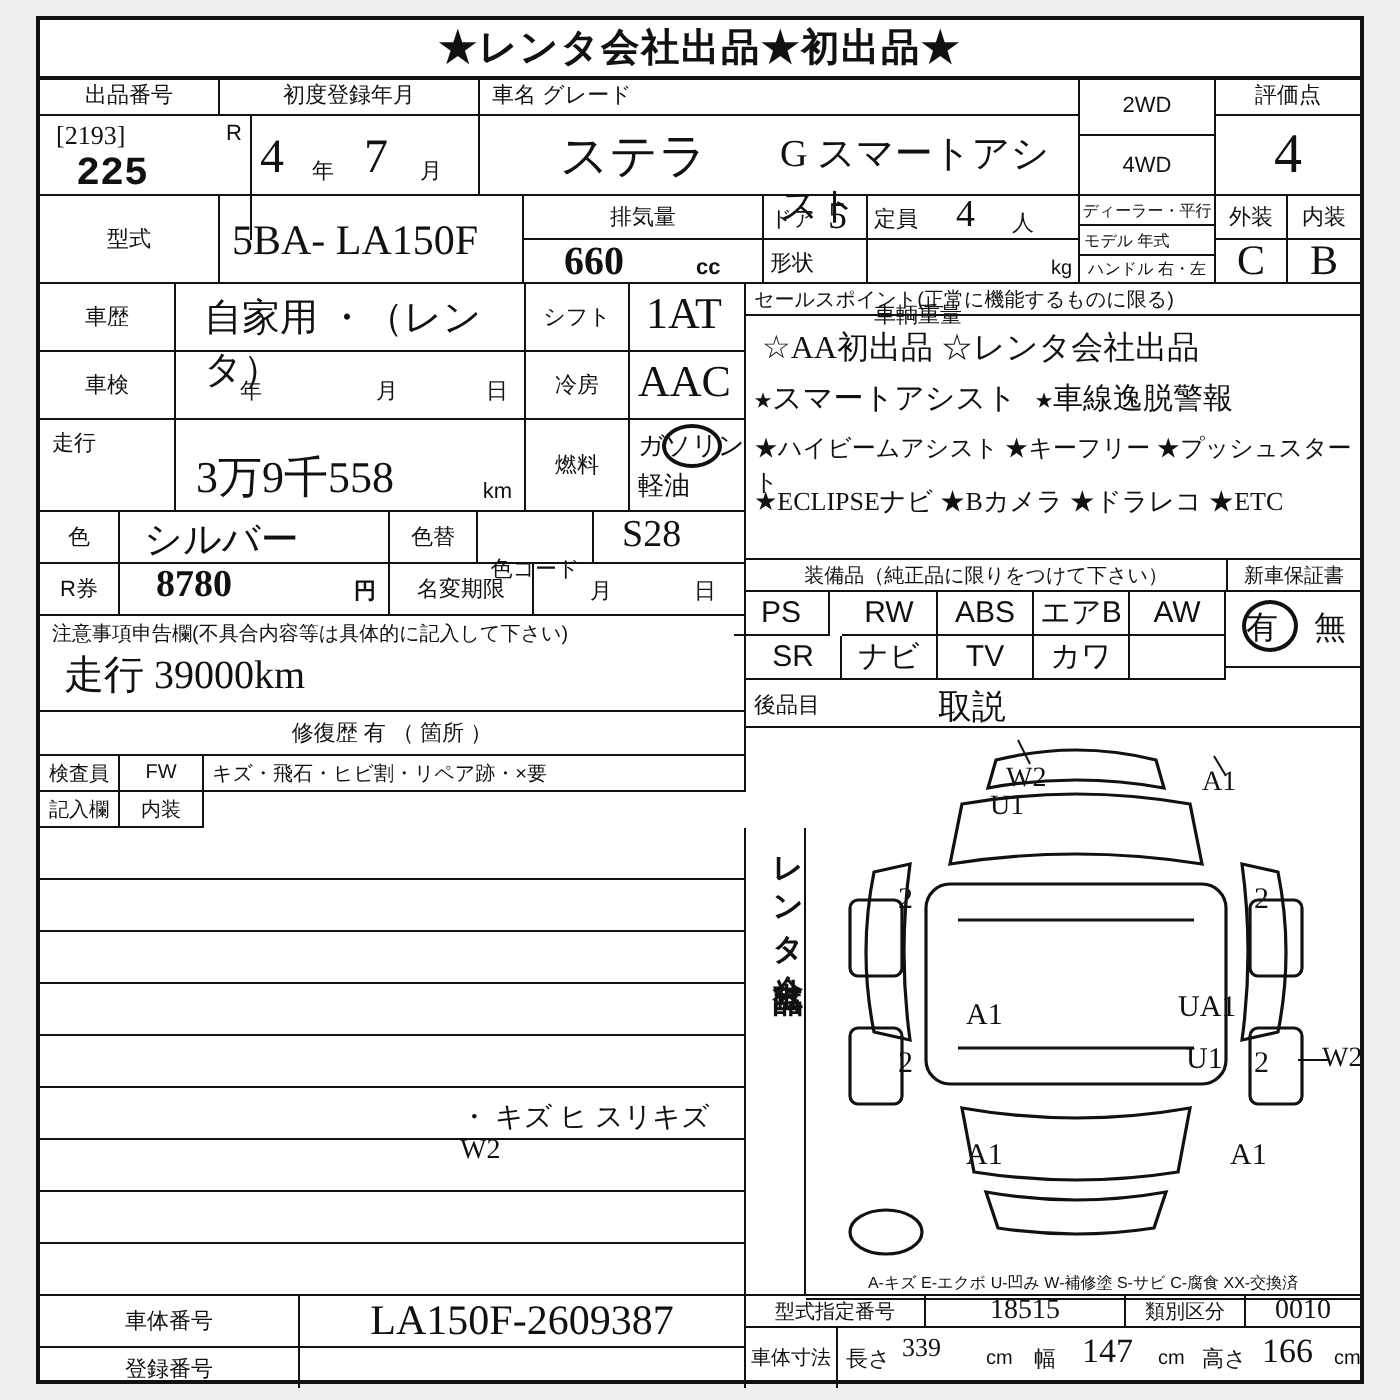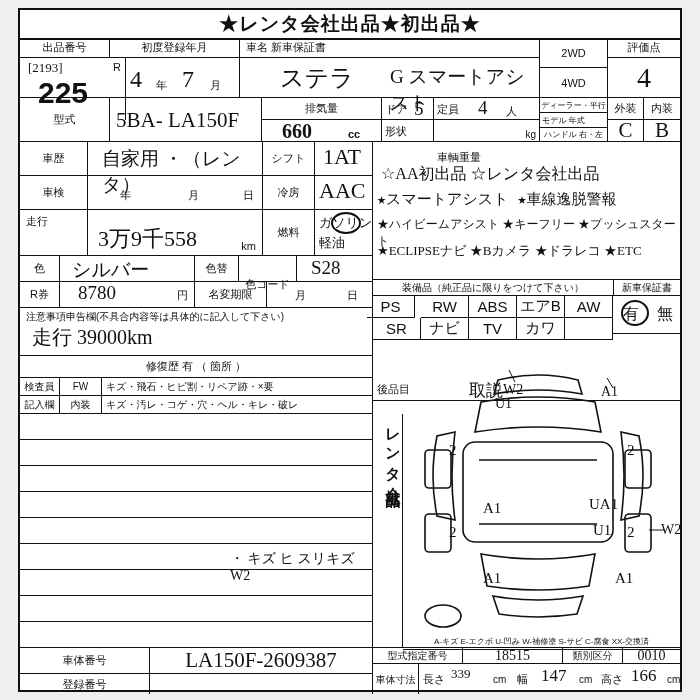--- a/index.html
+++ b/index.html
@@ -49,36 +49,36 @@
 
   <div class="title">★レンタ会社出品★初出品★</div>
 
   <div class="c bb" style="left:0;top:28px;width:100%;height:60px;"></div>
 
   <div class="c br bb" style="left:0;top:28px;width:90px;height:20px;">
     <div class="lbl ctr" style="height:100%;">出品番号</div>
   </div>
   <div class="c br" style="left:0;top:48px;width:106px;height:62px;">
     <div class="c" style="left:8px;top:2px;font-family:'Liberation Serif',serif;font-size:13px;">[2193]</div>
-    <div class="c" style="left:18px;top:18px;font-family:Liberation Sans, sans-serif;font-size:30px;font-weight:bold;">225</div>
+    <div class="c" style="left:18px;top:18px;font-family:Liberation Mono, monospace;font-size:20px;font-weight:bold;">225</div>
   </div>
 
   <div class="c br bb" style="left:90px;top:28px;width:130px;height:20px;">
     <div class="lbl ctr" style="height:100%;">初度登録年月</div>
   </div>
   <div class="c br bb" style="left:90px;top:48px;width:130px;height:40px;">
     <div class="c lbl" style="left:3px;top:3px;">R</div>
     <div class="c hw-l" style="left:20px;top:8px;">4</div>
     <div class="c lbl" style="left:46px;top:20px;">年</div>
     <div class="c hw-l" style="left:72px;top:8px;">7</div>
     <div class="c lbl" style="left:100px;top:20px;">月</div>
   </div>
 
   <div class="c br bb" style="left:220px;top:28px;width:300px;height:20px;">
-    <div class="lbl lft" style="height:100%;padding-left:6px;">車名 新車保証書</div>
+    <div class="lbl lft" style="height:100%;padding-left:6px;">車名 グレード</div>
   </div>
   <div class="c br bb" style="left:220px;top:48px;width:300px;height:40px;">
     <div class="c hw-l" style="left:40px;top:4px;">ステラ</div>
     <div class="c hw" style="left:150px;top:6px;">G スマートアシスト</div>
   </div>
 
   <div class="c br bb" style="left:520px;top:28px;width:68px;height:30px;">
     <div class="lbl ctr" style="height:100%;">2WD</div>
   </div>
   <div class="c br bb" style="left:520px;top:58px;width:68px;height:30px;">
@@ -204,21 +204,21 @@
   <div class="c br bb" style="left:219px;top:246px;width:58px;height:26px;">
     <div class="lbl ctr" style="height:100%;margin-top:16px;">色コード</div>
   </div>
   <div class="c bb" style="left:277px;top:246px;width:76px;height:26px;">
     <div class="c hw" style="left:14px;top:1px;">S28</div>
   </div>
 
   <div class="c br bb" style="left:0;top:272px;width:40px;height:26px;">
     <div class="lbl ctr" style="height:100%;">R券</div>
   </div>
-  <div class="c br bb" style="left:40px;top:272px;width:135px;height:26px;">
+  <div class="c br bb" style="left:40px;top:272px;width:135px;height:26px;font-weight:bold;">
     <div class="c hw" style="left:18px;top:0px;">8780</div>
     <div class="c lbl" style="right:6px;top:6px;">円</div>
   </div>
   <div class="c br bb" style="left:175px;top:272px;width:72px;height:26px;">
     <div class="lbl ctr" style="height:100%;">名変期限</div>
   </div>
   <div class="c bb" style="left:247px;top:272px;width:106px;height:26px;">
     <div class="c lbl" style="left:28px;top:6px;">月</div>
     <div class="c lbl" style="left:80px;top:6px;">日</div>
   </div>
@@ -239,41 +239,41 @@
     <div class="lbl2 ctr" style="height:100%;font-size:10px;">記入欄</div>
   </div>
   <div class="c br bb" style="left:40px;top:368px;width:42px;height:18px;">
     <div class="lbl2 ctr" style="height:100%;font-size:10px;">FW</div>
   </div>
   <div class="c br bb" style="left:40px;top:386px;width:42px;height:18px;">
     <div class="lbl2 ctr" style="height:100%;font-size:10px;">内装</div>
   </div>
   <div class="c br bb" style="left:82px;top:368px;width:271px;height:18px;">
     <div class="lbl2 lft" style="height:100%;font-size:10px;padding-left:4px;">キズ・飛石・ヒビ割・リペア跡・×要</div>
-  </div>
-  <div class="c br bb" style="left:82px;top:386px;width:271px;height:18px;">
-    <div class="lbl2 lft" style="height:100%;font-size:10px;padding-left:4px;">キズ・汚レ・コゲ・穴・ヘル・キレ・破レ</div>
   </div>
 
   <div class="c br bb" style="left:0;top:404px;width:353px;height:26px;"></div>
   <div class="c br bb" style="left:0;top:430px;width:353px;height:26px;"></div>
   <div class="c br bb" style="left:0;top:456px;width:353px;height:26px;"></div>
   <div class="c br bb" style="left:0;top:482px;width:353px;height:26px;"></div>
   <div class="c br bb" style="left:0;top:508px;width:353px;height:26px;"></div>
   <div class="c br bb" style="left:0;top:534px;width:353px;height:26px;">
     <div class="c hw-s" style="left:210px;top:6px;">・ キズ ヒ スリキズ W2</div>
   </div>
   <div class="c br bb" style="left:0;top:560px;width:353px;height:26px;"></div>
   <div class="c br bb" style="left:0;top:586px;width:353px;height:26px;"></div>
   <div class="c br bb" style="left:0;top:612px;width:353px;height:26px;"></div>
 
   <div class="c br bb" style="left:353px;top:404px;width:30px;height:234px;">
     <div class="rot" style="font-size:15px;font-weight:bold;margin:4px auto 0;width:100%;text-align:center;">レンタ会社出品</div>
   </div>
 
+  <div class="c bb" style="left:353px;top:132px;width:307px;height:16px;">
+    <div class="lbl2 lft" style="height:100%;font-size:10px;padding-left:4px;">セールスポイント(正常に機能するものに限る)</div>
+  </div>
   <div class="c bb" style="left:353px;top:148px;width:307px;height:122px;">
     <div class="c hw-s" style="left:8px;top:6px;font-size:16px;">☆AA初出品 ☆レンタ会社出品</div>
     <div class="c hw-s" style="left:4px;top:32px;font-size:15px;font-family:Liberation Mono, monospace;">★スマートアシスト ★車線逸脱警報</div>
     <div class="c hw-s" style="left:4px;top:58px;font-size:12px;">★ハイビームアシスト ★キーフリー ★プッシュスタート</div>
     <div class="c hw-s" style="left:4px;top:84px;font-size:13px;">★ECLIPSEナビ ★Bカメラ ★ドラレコ ★ETC</div>
   </div>
 
   <div class="c bb" style="left:353px;top:270px;width:240px;height:16px;">
     <div class="lbl2 ctr" style="height:100%;font-size:10px;">装備品（純正品に限りをつけて下さい）</div>
   </div>
@@ -309,21 +309,21 @@
     <div class="ctr" style="height:100%;font-size:15px;">ナビ</div>
   </div>
   <div class="c bb br" style="left:449px;top:308px;width:48px;height:22px;">
     <div class="ctr" style="height:100%;font-size:15px;">TV</div>
   </div>
   <div class="c bb br" style="left:497px;top:308px;width:48px;height:22px;">
     <div class="ctr" style="height:100%;font-size:15px;">カワ</div>
   </div>
   <div class="c bb br" style="left:545px;top:308px;width:48px;height:22px;"></div>
 
-  <div class="c bb" style="left:353px;top:330px;width:307px;height:24px;margin-top:37px;">
+  <div class="c bb" style="left:353px;top:330px;width:307px;height:24px;">
     <div class="c lbl" style="left:4px;top:5px;">後品目</div>
     <div class="c hw-s" style="left:96px;top:2px;font-size:17px;">取説</div>
   </div>
 
   <div class="c bb" style="left:383px;top:354px;width:277px;height:284px;">
     <svg width="277" height="284" viewBox="0 0 277 284">
       <g fill="none" stroke="#111" stroke-width="1.6">
 
         <path d="M95 16 q40 -10 80 0 l4 14 q-44 -8 -88 0 z"></path>
 

